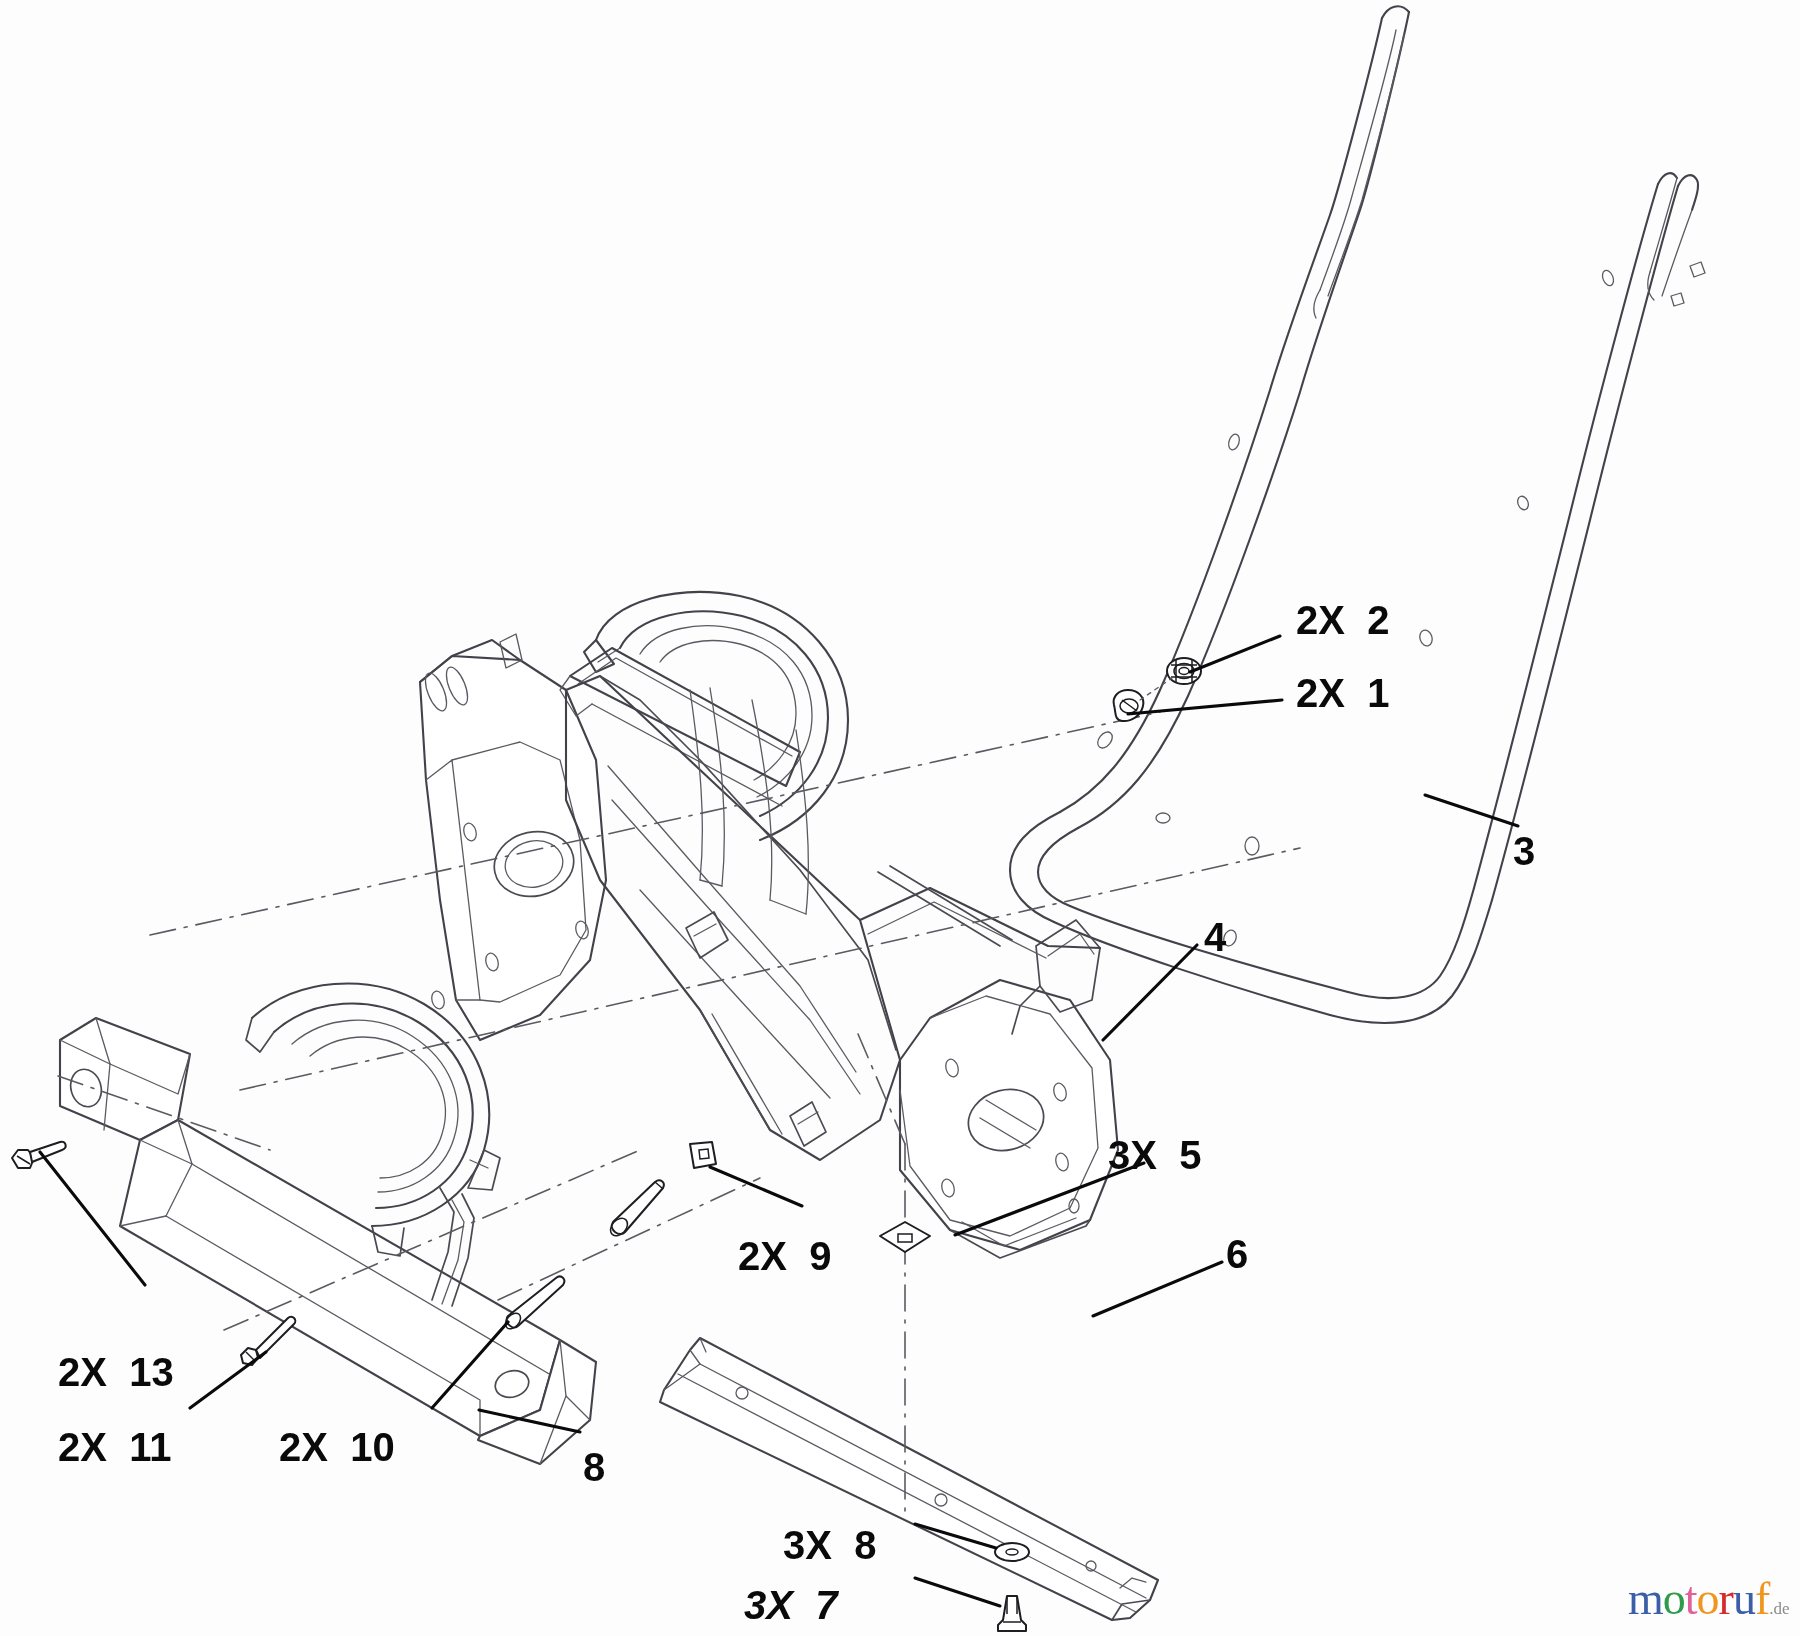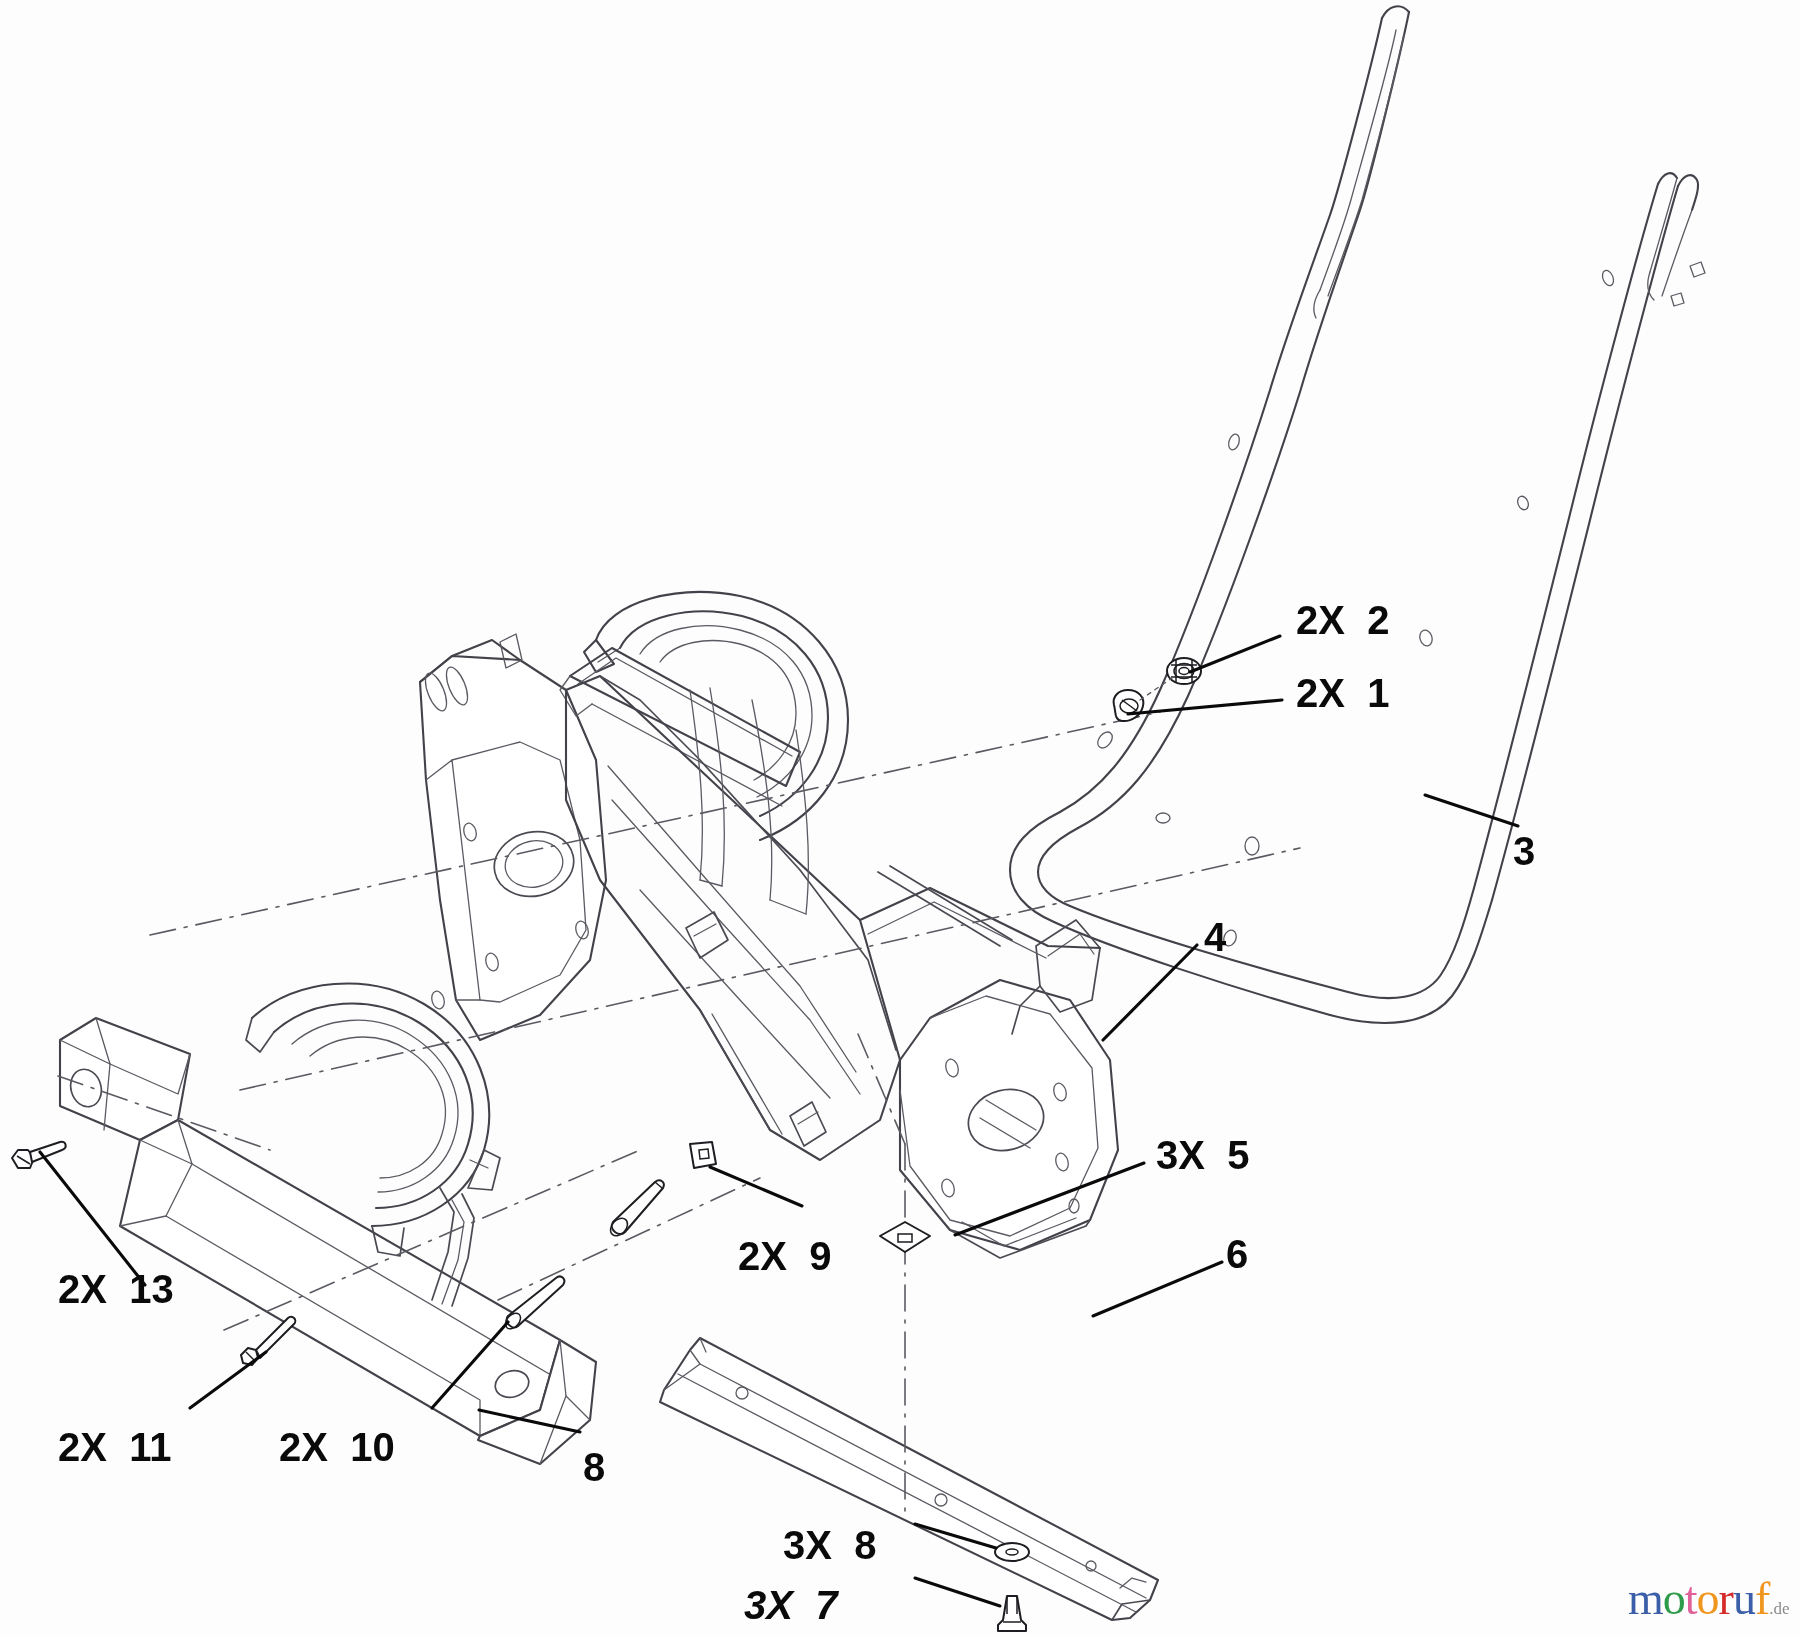--- a/index.html
+++ b/index.html
@@ -324,25 +324,25 @@
       <path class="lead" d="M145,1285 L40,1152"></path>
       <path class="lead" d="M580,1432 L479,1410"></path>
     </g>
 
   </svg>
 
   <div class="callout" style="left:1296px;top:600px;">2X  2</div>
   <div class="callout" style="left:1296px;top:673px;">2X  1</div>
   <div class="callout" style="left:1513px;top:831px;">3</div>
   <div class="callout" style="left:1204px;top:917px;">4</div>
-  <div class="callout" style="left:1156px;top:1135px;text-align:center;">3X  5</div>
+  <div class="callout" style="left:1108px;top:1135px;text-align:center;">3X  5</div>
   <div class="callout" style="left:1226px;top:1234px;">6</div>
   <div class="callout" style="left:744px;top:1585px;font-style:italic;">3X  7</div>
   <div class="callout" style="left:783px;top:1525px;">3X  8</div>
   <div class="callout" style="left:738px;top:1236px;text-align:right;">2X  9</div>
   <div class="callout" style="left:279px;top:1427px;">2X  10</div>
   <div class="callout" style="left:58px;top:1427px;">2X  11</div>
-  <div class="callout" style="left:58px;top:1269px;">2X  13</div>
+  <div class="callout" style="left:58px;top:1352px;">2X  13</div>
   <div class="callout" style="left:583px;top:1447px;">8</div>
 
   <div id="watermark"><span style="color: rgb(59, 94, 168);">m</span><span style="color: rgb(46, 155, 74);">o</span><span style="color: rgb(224, 96, 154);">t</span><span style="color: rgb(240, 150, 30);">o</span><span style="color: rgb(214, 43, 43);">r</span><span style="color: rgb(59, 94, 168);">u</span><span style="color: rgb(240, 150, 30);">f</span><span class="suffix" style="color: rgb(139, 139, 139);">.de</span></div>
 
 </div>
 
 </body></html>

